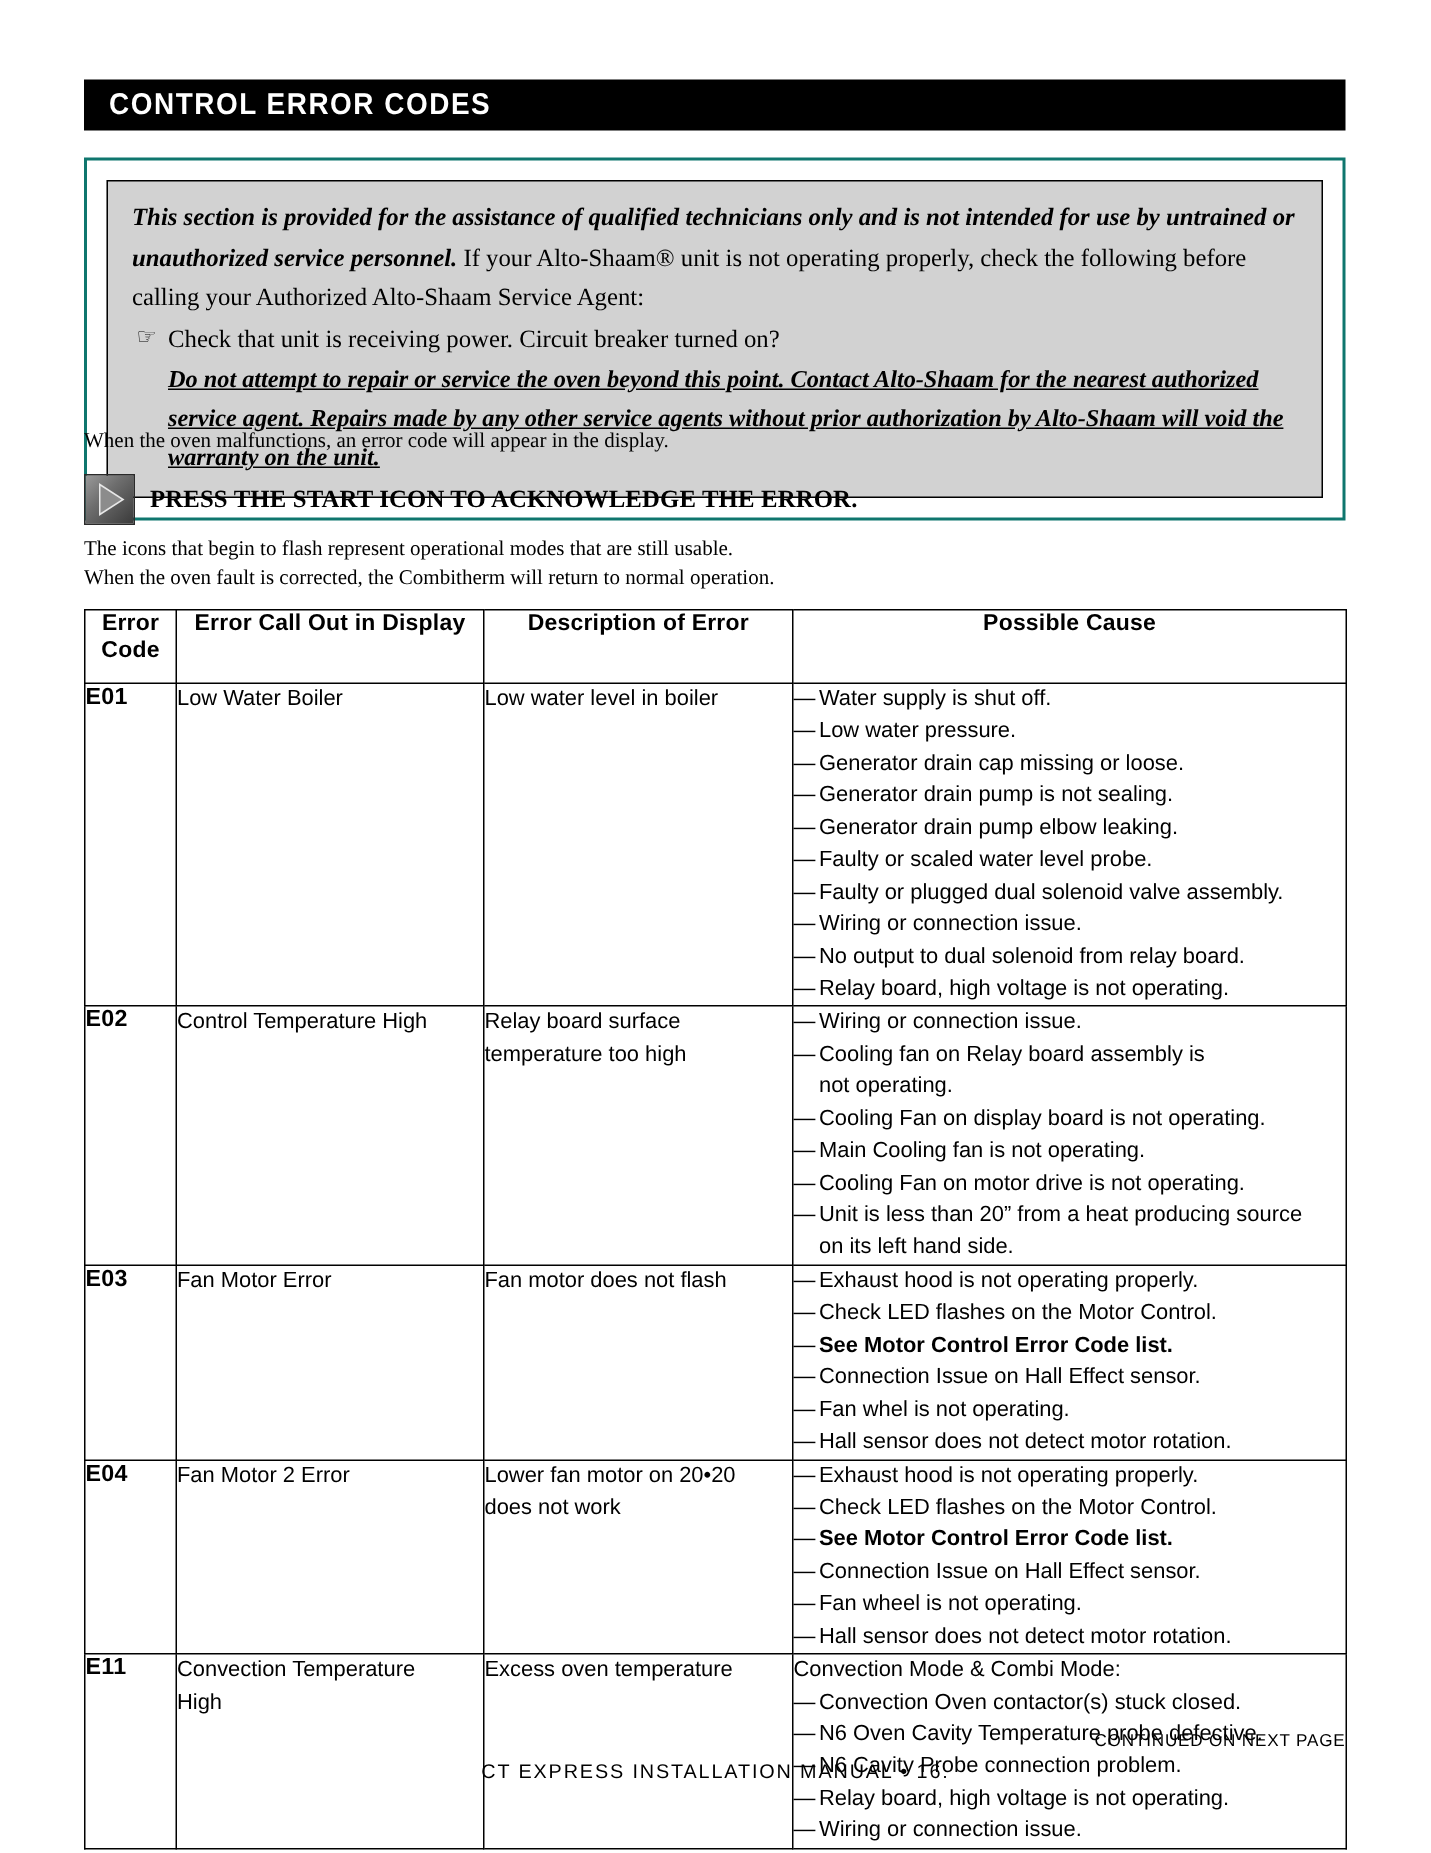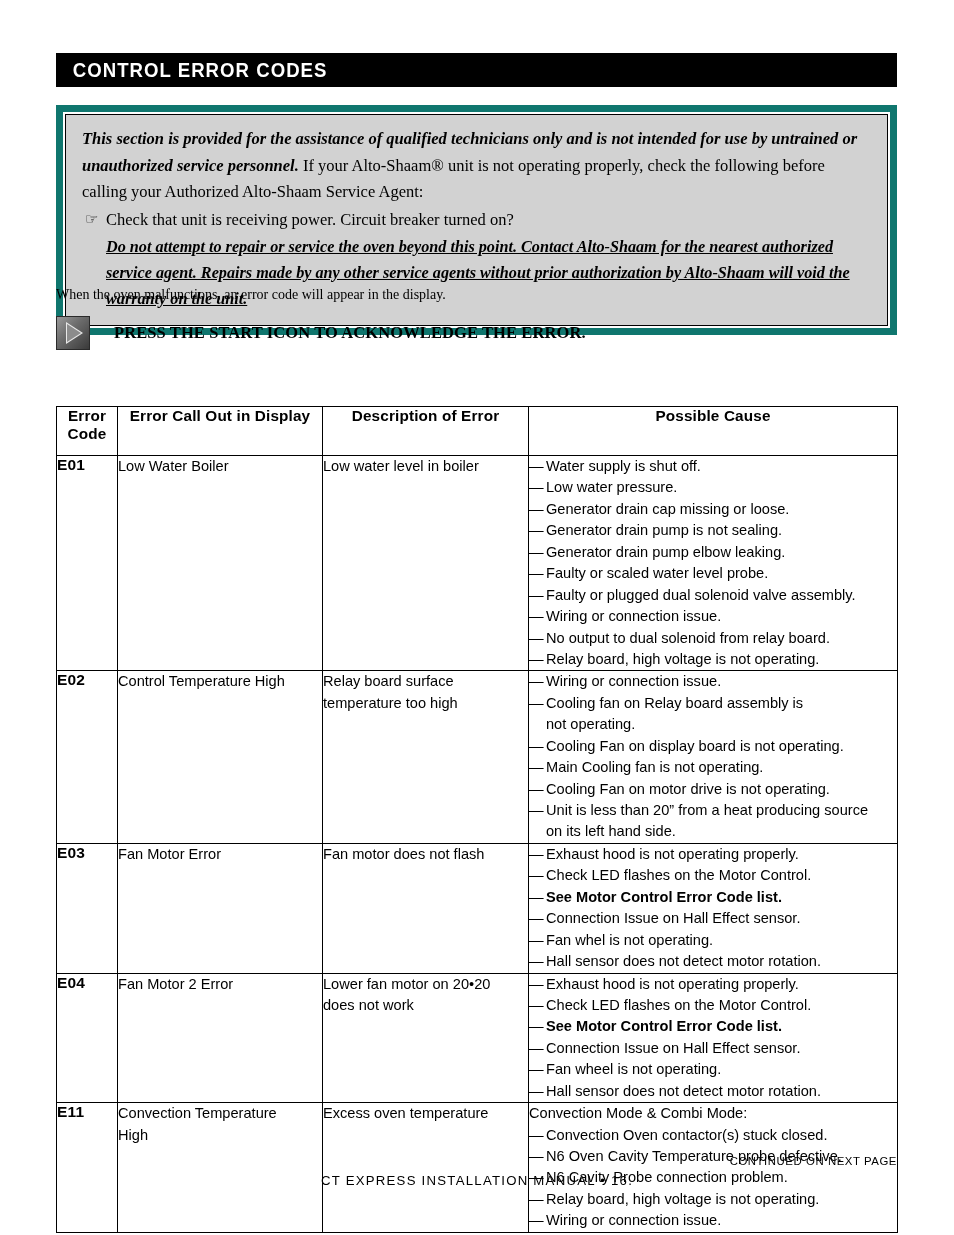--- a/index.html
+++ b/index.html
@@ -44,24 +44,24 @@
     transform: scaleX(0.93);
     transform-origin: left center;
   }
 
   
   .warn-outer {
     position: absolute;
     left: 56px;
     top: 105px;
     width: 841px;
-    border: 7px solid #0f766e;
+    border: 2px solid #0f766e;
     background: #ffffff;
     box-sizing: border-box;
-    padding: 2px;
+    padding: 13px;
   }
   .warn-inner {
     border: 1px solid #000000;
     background: #d2d2d2;
     box-sizing: border-box;
     padding: 11px 16px 12px 16px;
   }
   .warn-inner p {
     margin: 0;
     font-size: 16.5px;
@@ -143,21 +143,21 @@
     width: 0;
     height: 0;
     border-top: 9px solid transparent;
     border-bottom: 9px solid transparent;
     border-left: 14px solid #8c8c8c;
   }
   .press-text {
     font-weight: bold;
     font-size: 16.5px;
     letter-spacing: 0.1px;
-    padding-left: 24px;
+    padding-left: 10px;
     text-align: right;
   }
 
   #tail-lines { left: 56px; top: 358px; }
   #tail-lines div { white-space: nowrap; }
 
   
   .tbl {
     position: absolute;
     left: 56px;
@@ -267,20 +267,24 @@
   <div class="para" id="intro-line">When the oven malfunctions, an error code will appear in the display.</div>
 
   <div class="press-row">
     <span class="start-icon">
       <span class="tri"></span>
       <span class="tri-in"></span>
     </span>
     <span class="press-text">PRESS THE START ICON TO ACKNOWLEDGE THE ERROR.</span>
   </div>
 
+  <div class="para" id="tail-lines">
+    <div>The icons that begin to flash represent operational modes that are still usable.</div>
+    <div>When the oven fault is corrected, the Combitherm will return to normal operation.</div>
+  </div>
 
   <table class="tbl">
     <colgroup>
       <col class="c1">
         <col class="c2">
         <col class="c3">
         <col class="c4">
     </colgroup>
     <thead>
       <tr>

